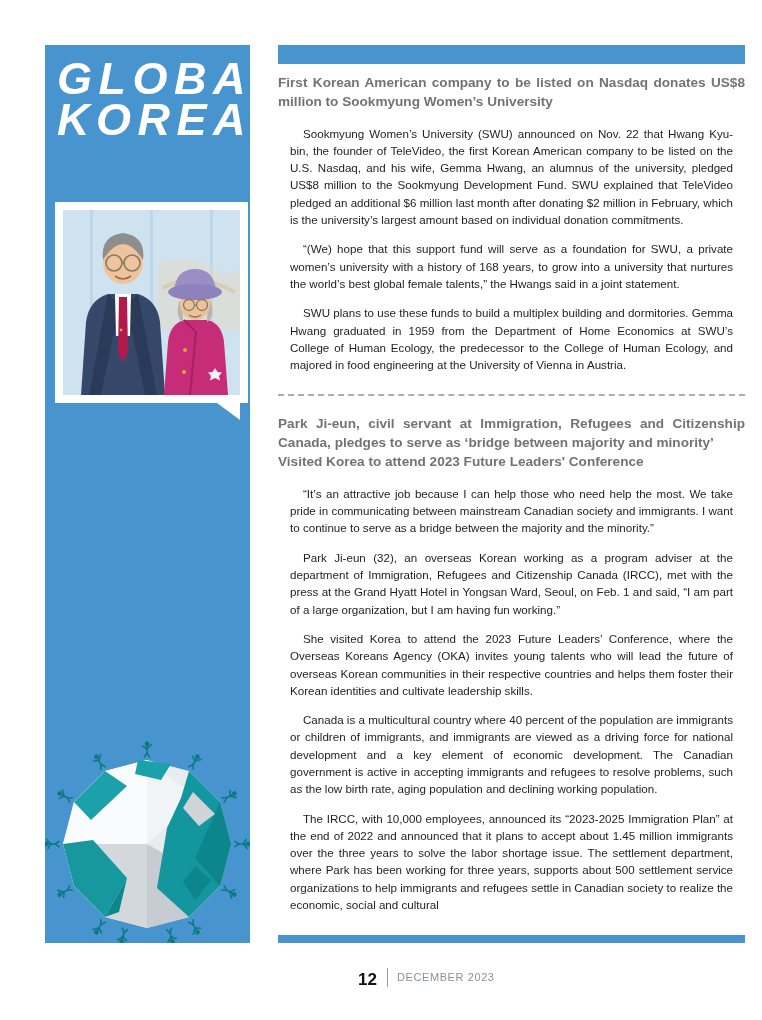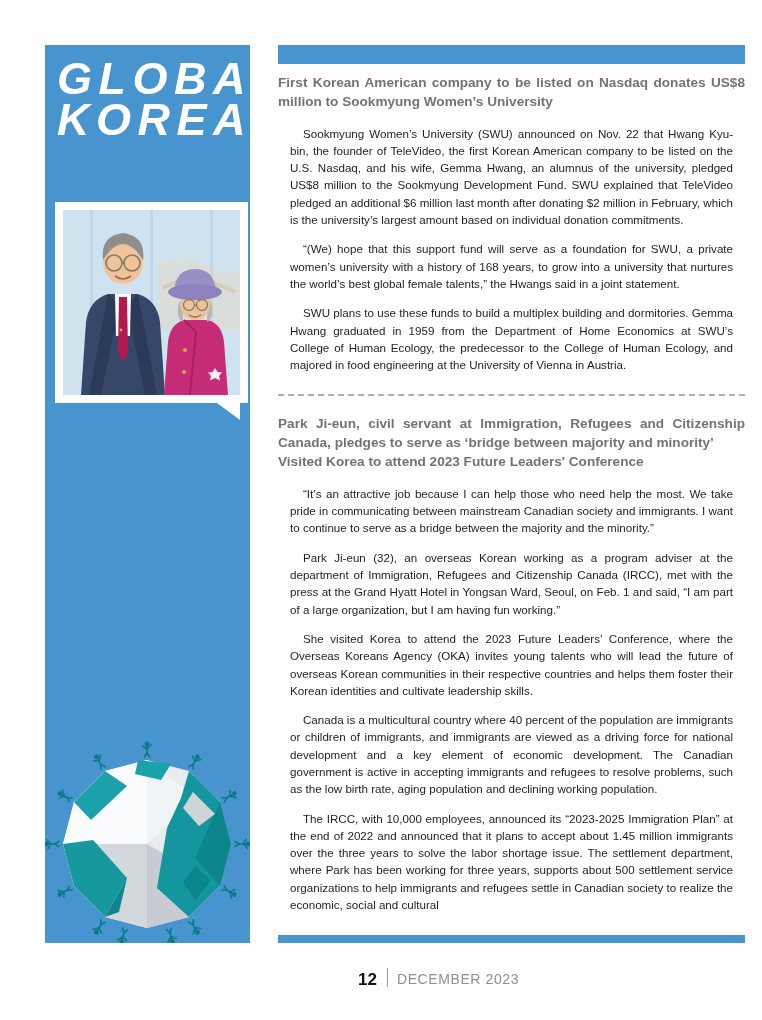--- a/index.html
+++ b/index.html
@@ -46,21 +46,21 @@
   .divider{
     border:none;border-top:2px dashed #a8aeb4;height:0;
     margin:21px 0 19px 0;
   }
   
   .footer{
     position:absolute;left:358px;top:968px;display:flex;align-items:flex-start;
   }
   .page-num{font-size:17px;font-weight:bold;color:#111111;padding-top:2px;}
   .footer-sep{width:1px;height:19px;background:#9a9a9a;margin:0 9px 0 10px;}
-  .issue{font-size:14px;color:#8a9097;letter-spacing:0.6px;padding-top:3px;}
+  .issue{font-size:11px;color:#8a9097;letter-spacing:0.6px;padding-top:3px;}
 </style>
 </head>
 <body>
 
 <div class="page">
 
   <div class="sidebar">
     <div class="brand">
       <div>GLOBAL</div>
       <div>KOREAN</div>

